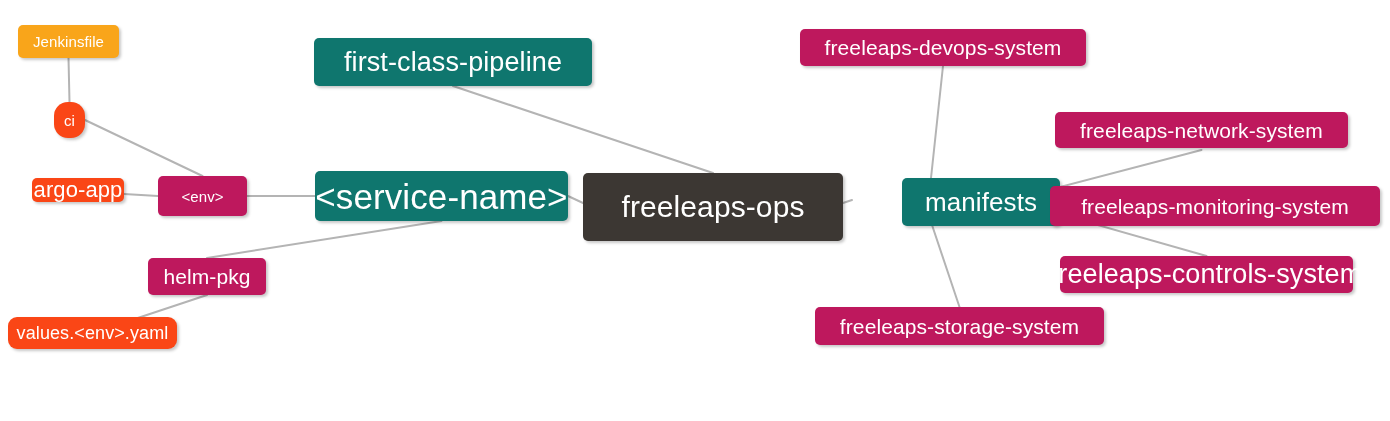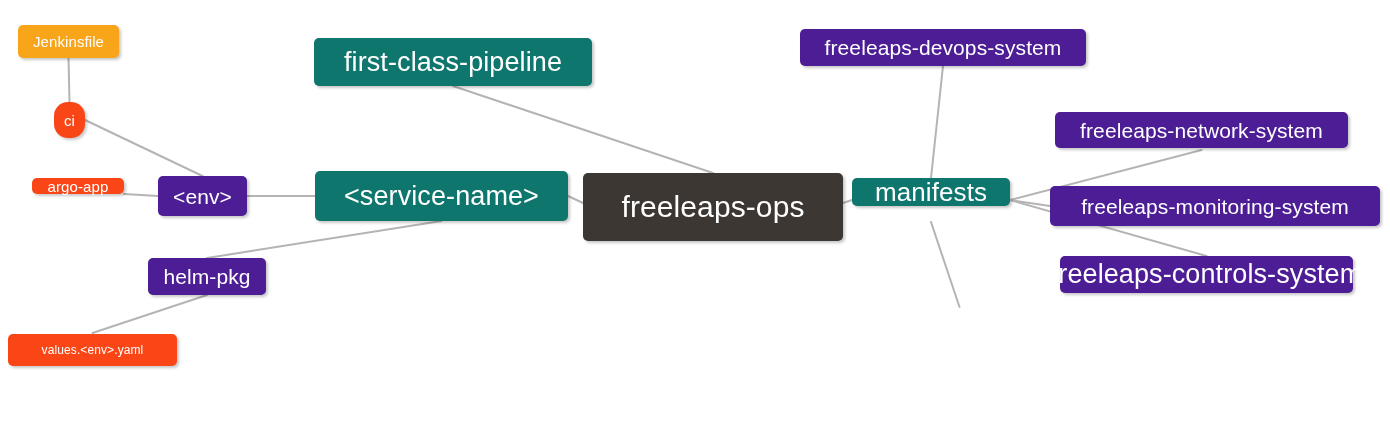--- a/index.html
+++ b/index.html
@@ -28,35 +28,35 @@
     border-radius:5px;
     white-space:nowrap;
     line-height:1;
     letter-spacing:0.1px;
     box-shadow:2px 2px 3px rgba(0,0,0,0.22);
     user-select:none;
   }
   
   .n-root  {background:#3c3733;}
   .n-blue  {background:#0f766e;}
-  .n-green {background:#4c1d95;}
+  .n-green {background:#be185d;}
   .n-red   {background:#fa4616;}
   .n-orange{background:#f9a51a;}
 
   
   .p-root           {left:583px;  top:173px; width:260px; height:68px; font-size:30px;}
   .p-first-class    {left:314px;  top:38px;  width:278px; height:48px; font-size:27px;}
-  .p-service-name   {left:315px;  top:171px; width:253px; height:50px; font-size:27px;}
-  .p-env            {left:158px;  top:176px; width:89px;  height:40px; font-size:21px;}
+  .p-service-name   {left:315px;  top:171px; width:253px; height:50px; font-size:35px;}
+  .p-env            {left:158px;  top:176px; width:89px;  height:40px; font-size:15px;}
   .p-ci             {left:54px;   top:102px; width:31px;  height:36px; font-size:15px;border-radius:14px;}
   .p-jenkinsfile    {left:18px;   top:25px;  width:101px; height:33px; font-size:15px;}
-  .p-argo-app       {left:32px;   top:178px; width:92px;  height:16px; font-size:15px;}
+  .p-argo-app       {left:32px;   top:178px; width:92px;  height:24px; font-size:22px;}
   .p-helm-pkg       {left:148px;  top:258px; width:118px; height:37px; font-size:21px;text-align:center;}
-  .p-values-yaml    {left:8px;    top:334px; width:169px; height:32px; font-size:12px;}
-  .p-manifests      {left:852px;  top:178px; width:158px; height:28px; font-size:26px;}
+  .p-values-yaml    {left:8px;    top:317px; width:169px; height:32px; font-size:18px;border-radius:9px;}
+  .p-manifests      {left:902px;  top:178px; width:158px; height:48px; font-size:26px;}
   .p-devops         {left:800px;  top:29px;  width:286px; height:37px; font-size:21px;}
   .p-network        {left:1055px; top:112px; width:293px; height:36px; font-size:21px;}
   .p-monitoring     {left:1050px; top:186px; width:330px; height:40px; font-size:21px;text-align:right;}
   .p-controls       {left:1060px; top:256px; width:293px; height:37px; font-size:27px;}
   .p-storage        {left:815px;  top:307px; width:289px; height:38px; font-size:21px;}
 </style>
 </head>
 <body>
 
 <div id="mindmap">
@@ -101,14 +101,15 @@
   <div class="node n-blue p-manifests">manifests</div>
 
   <div class="node n-green p-devops">freeleaps-devops-system</div>
 
   <div class="node n-green p-network">freeleaps-network-system</div>
 
   <div class="node n-green p-monitoring">freeleaps-monitoring-system</div>
 
   <div class="node n-green p-controls">freeleaps-controls-system</div>
 
+  <div class="node n-green p-storage">freeleaps-storage-system</div>
 
 </div>
 
 </body></html>

